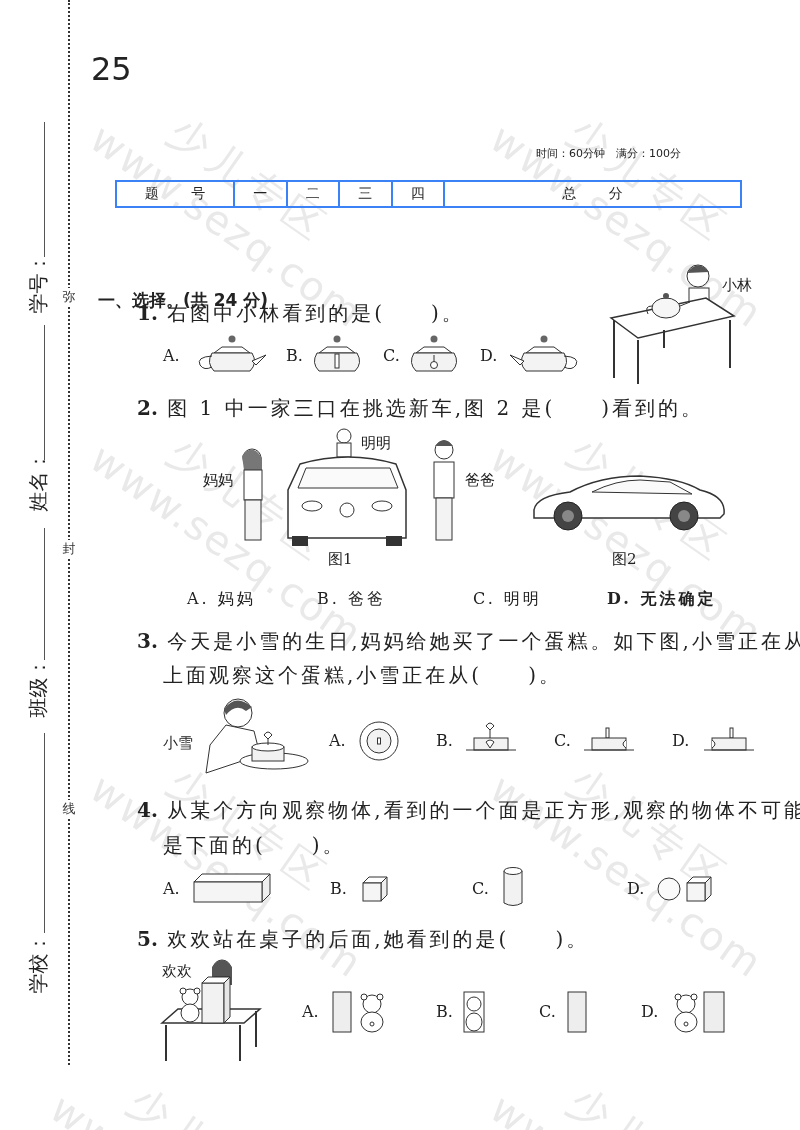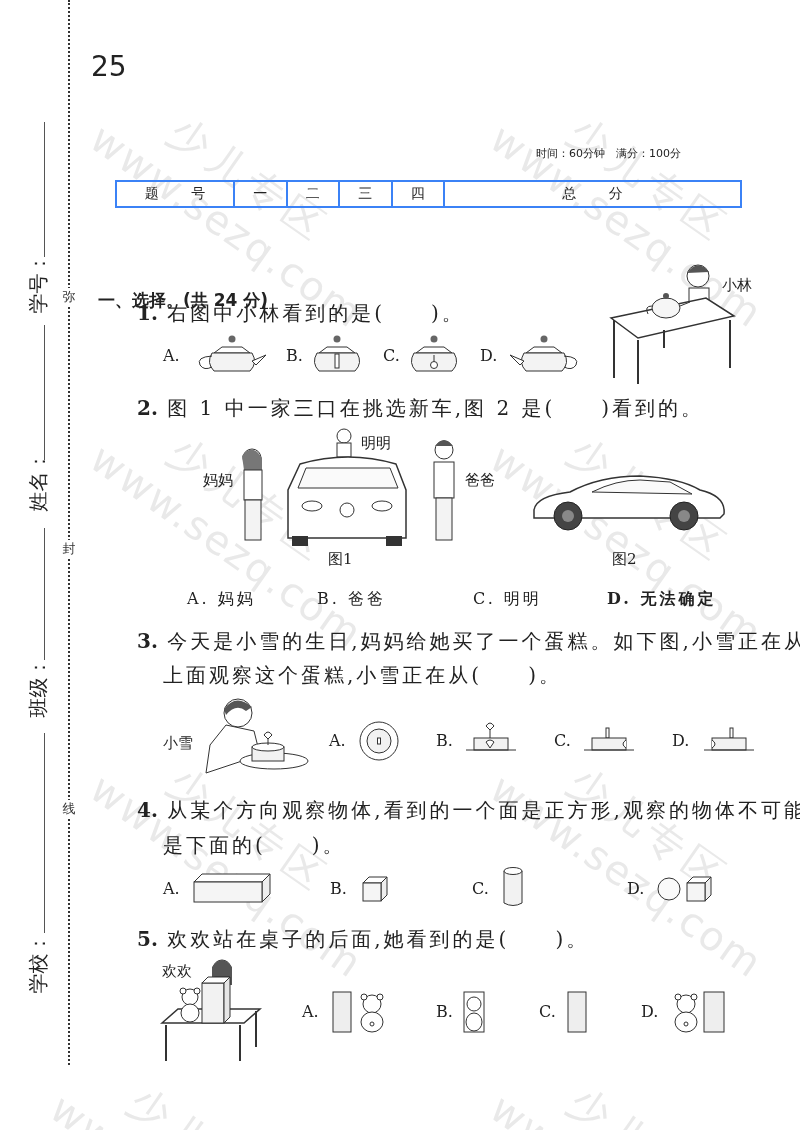--- a/index.html
+++ b/index.html
@@ -74,21 +74,21 @@
 <div class="vline" style="top:325px;height:135px;"></div>
 <div class="vlab" style="top:478px;">姓名：</div>
 <div class="vline" style="top:528px;height:132px;"></div>
 <div class="vlab" style="top:684px;">班级：</div>
 <div class="vline" style="top:733px;height:200px;"></div>
 <div class="vlab" style="top:960px;">学校：</div>
 <div class="seal" style="top:288px;">弥</div>
 <div class="seal" style="top:540px;">封</div>
 <div class="seal" style="top:800px;">线</div>
 
-<div class="abs sans" style="left:91px;top:50px;font-size:28px;color:#222;z-index:2;">25</div>
+<div class="abs sans" style="left:91px;top:50px;font-size:32px;color:#222;z-index:2;">25</div>
 <div class="abs sans" style="left:536px;top:146px;font-size:11px;z-index:2;">时间：60分钟　满分：100分</div>
 
 <table class="score">
   <tbody>
       <tr>
     <td class="head">题 号</td>
     <td>一</td>
     <td>二</td>
     <td>三</td>
     <td>四</td>

